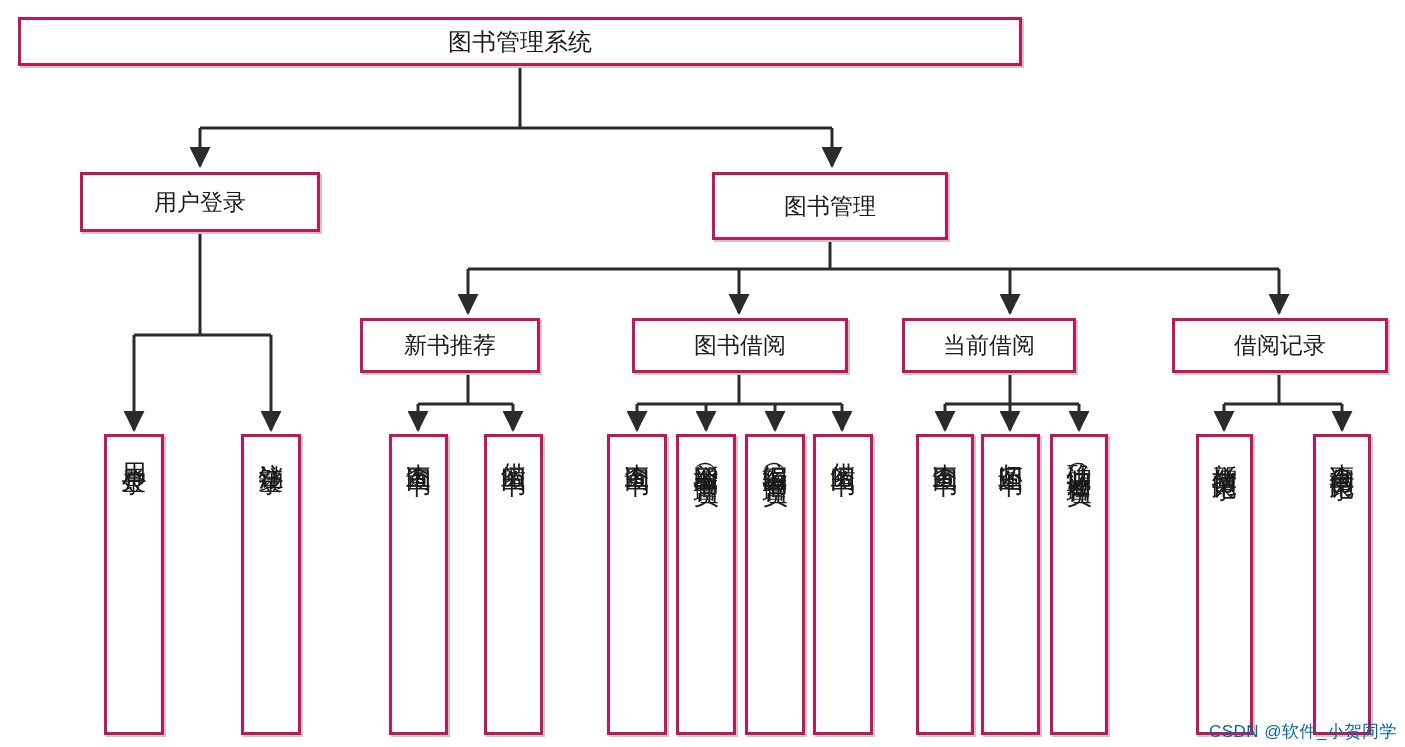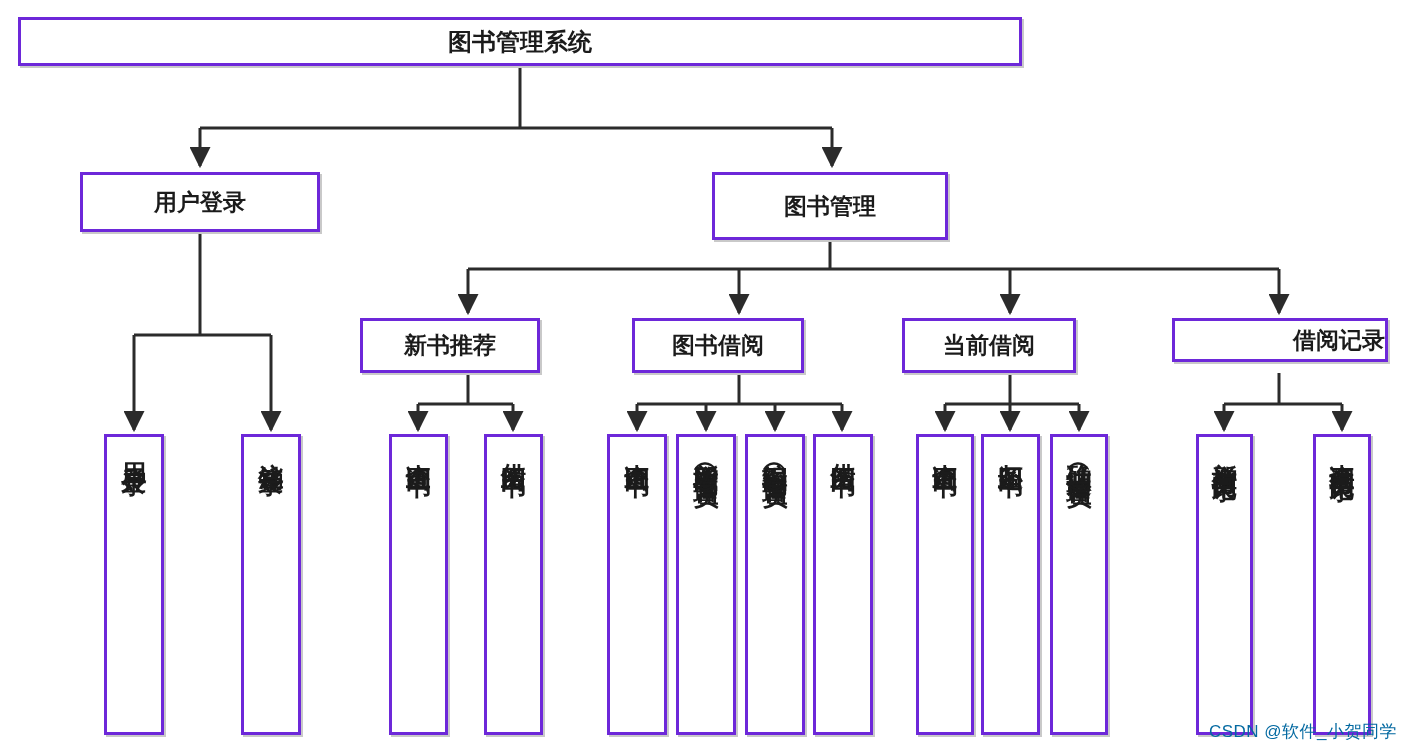--- a/index.html
+++ b/index.html
@@ -23,27 +23,26 @@
     left: 0;
     top: 0;
     width: 1405px;
     height: 747px;
     pointer-events: none;
   }
   .node {
     position: absolute;
     box-sizing: border-box;
     background: #ffffff;
-    border: 3px solid #6d28d9;
+    border: 3px solid #be185d;
     box-shadow: 2px 2px 0 0 #c9c9c9;
     display: flex;
     align-items: center;
     justify-content: center;
     color: #1b1b1b;
-    font-weight: bold;
   }
   .node .label {
     display: block;
     text-align: center;
     line-height: 1.15;
     white-space: nowrap;
   }
   .node.h .label {
     font-size: 23px;
   }
@@ -134,27 +133,27 @@
   <div class="node h" style="left:80px; top:172px; width:240px; height:60px;">
     <span class="label">用户登录</span>
   </div>
   <div class="node h" style="left:712px; top:172px; width:236px; height:68px;">
     <span class="label">图书管理</span>
   </div>
 
   <div class="node h" style="left:360px; top:318px; width:180px; height:55px;">
     <span class="label">新书推荐</span>
   </div>
-  <div class="node h" style="left:632px; top:318px; width:172px; height:55px;">
+  <div class="node h" style="left:632px; top:318px; width:216px; height:55px;">
     <span class="label">图书借阅</span>
   </div>
   <div class="node h" style="left:902px; top:318px; width:174px; height:55px;">
     <span class="label">当前借阅</span>
   </div>
-  <div class="node h" style="left:1172px; top:318px; width:216px; height:44px;justify-content:flex-end;">
+  <div class="node h" style="left:1172px; top:318px; width:216px; height:55px;">
     <span class="label">借阅记录</span>
   </div>
 
   <div class="node v" style="left:104px; top:434px; width:60px; height:301px;">
     <span class="label">用户登录</span>
   </div>
   <div class="node v" style="left:241px; top:434px; width:60px; height:301px;">
     <span class="label">注销登录</span>
   </div>
 

